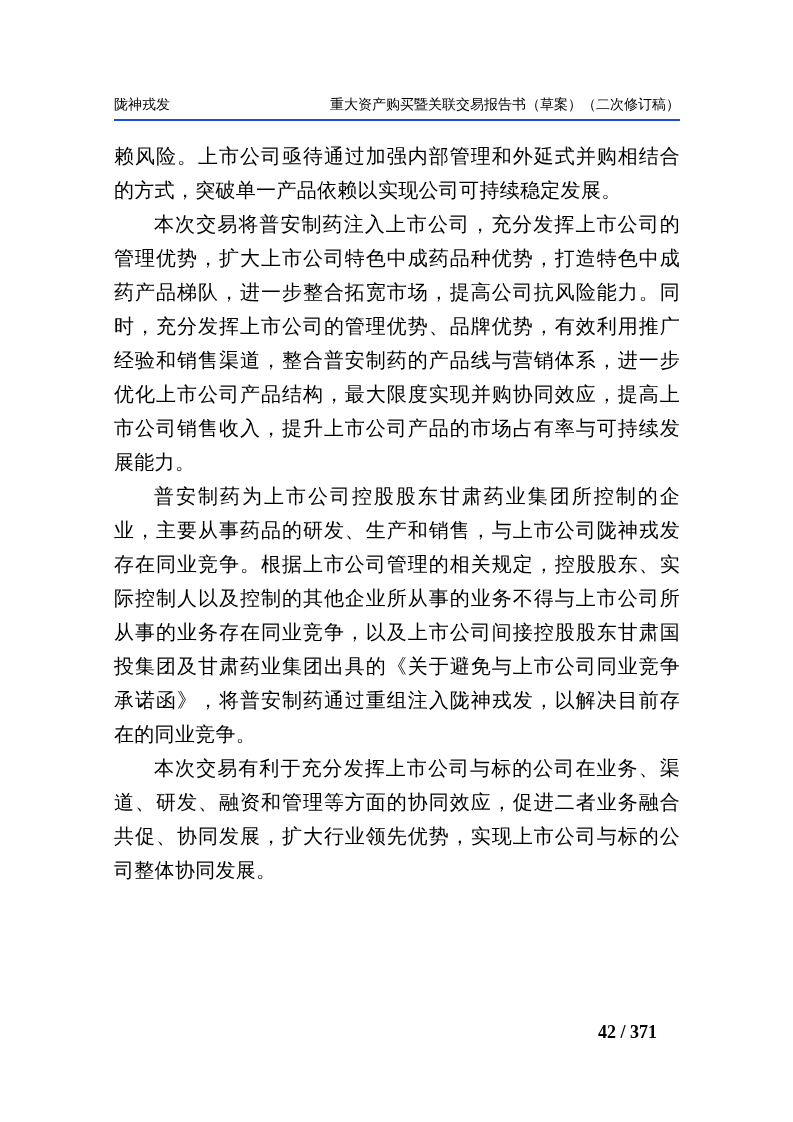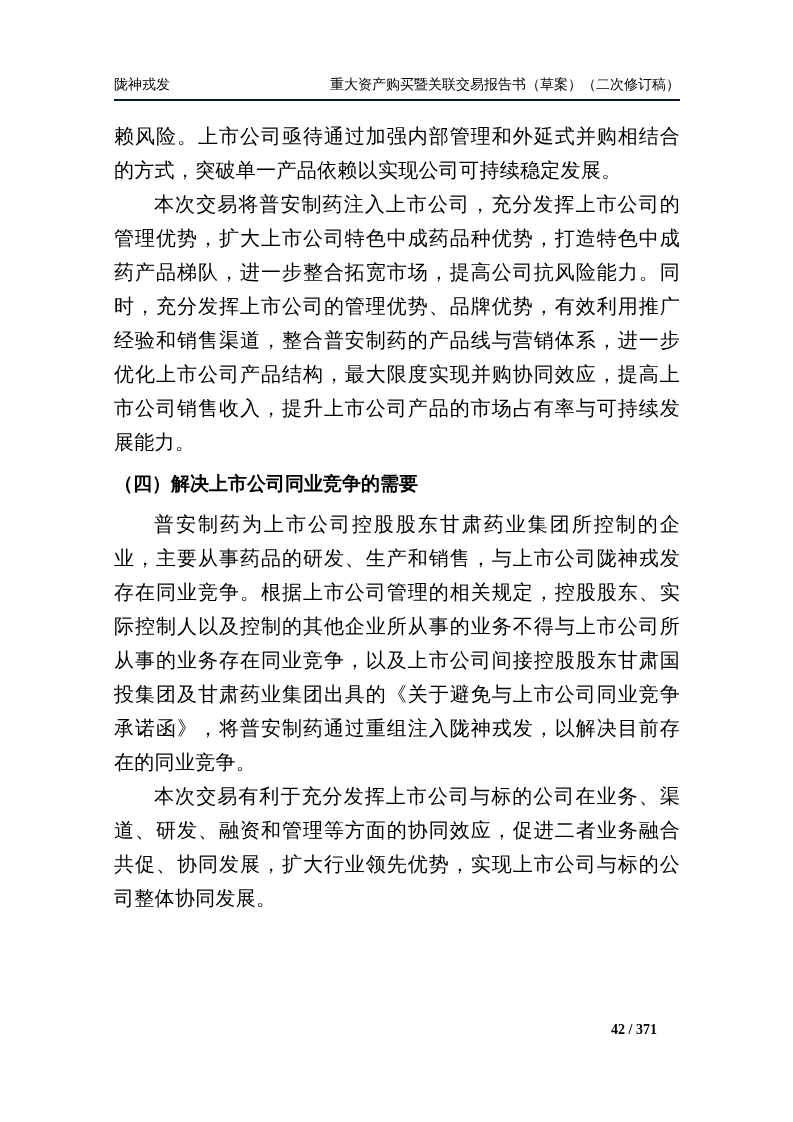--- a/index.html
+++ b/index.html
@@ -22,23 +22,24 @@
     left: 114px;
     right: 113px;
     top: 0;
   }
   .doc-header {
     display: flex;
     justify-content: space-between;
     align-items: flex-end;
     padding-top: 76px;
     padding-bottom: 5px;
-    border-bottom: 2px solid #0f172a;
+    border-bottom: 2px solid #1d4ed8;
     font-size: 14px;
     line-height: 18px;
+    margin-top: 20px;
   }
   .doc-header .hdr-left { white-space: nowrap; }
   .doc-header .hdr-right { white-space: nowrap; }
   .body-para {
     margin: 0;
     font-size: 20px;
     line-height: 34px;
     text-align: justify;
     text-indent: 2em;
     letter-spacing: 0.3px;
@@ -52,42 +53,41 @@
     font-family: "Liberation Sans", "DejaVu Sans", sans-serif;
     font-weight: bold;
     font-size: 19px;
     line-height: 30px;
     color: #000000;
   }
   .doc-footer {
     position: absolute;
     top: 1022px;
     right: 136px;
-    font-size: 14px;
+    font-size: 18px;
     font-weight: bold;
     font-family: "Liberation Serif", "DejaVu Serif", serif;
   }
 </style>
 </head>
 <body>
 
 <div class="page">
   <div class="content">
 
     <header class="doc-header">
       <span class="hdr-left">陇神戎发</span>
       <span class="hdr-right">重大资产购买暨关联交易报告书（草案）（二次修订稿）</span>
     </header>
 
     <main>
       <p class="body-para continuation">赖风险。上市公司亟待通过加强内部管理和外延式并购相结合的方式，突破单一产品依赖以实现公司可持续稳定发展。</p>
 
       <p class="body-para">本次交易将普安制药注入上市公司，充分发挥上市公司的管理优势，扩大上市公司特色中成药品种优势，打造特色中成药产品梯队，进一步整合拓宽市场，提高公司抗风险能力。同时，充分发挥上市公司的管理优势、品牌优势，有效利用推广经验和销售渠道，整合普安制药的产品线与营销体系，进一步优化上市公司产品结构，最大限度实现并购协同效应，提高上市公司销售收入，提升上市公司产品的市场占有率与可持续发展能力。</p>
 
-      <h2 class="sec-heading">（四）解决上市公司同业竞争的需要</h2>
 
       <p class="body-para">普安制药为上市公司控股股东甘肃药业集团所控制的企业，主要从事药品的研发、生产和销售，与上市公司陇神戎发存在同业竞争。根据上市公司管理的相关规定，控股股东、实际控制人以及控制的其他企业所从事的业务不得与上市公司所从事的业务存在同业竞争，以及上市公司间接控股股东甘肃国投集团及甘肃药业集团出具的《关于避免与上市公司同业竞争承诺函》，将普安制药通过重组注入陇神戎发，以解决目前存在的同业竞争。</p>
 
 
       <p class="body-para">本次交易有利于充分发挥上市公司与标的公司在业务、渠道、研发、融资和管理等方面的协同效应，促进二者业务融合共促、协同发展，扩大行业领先优势，实现上市公司与标的公司整体协同发展。</p>
 
 
 
     </main>
 

